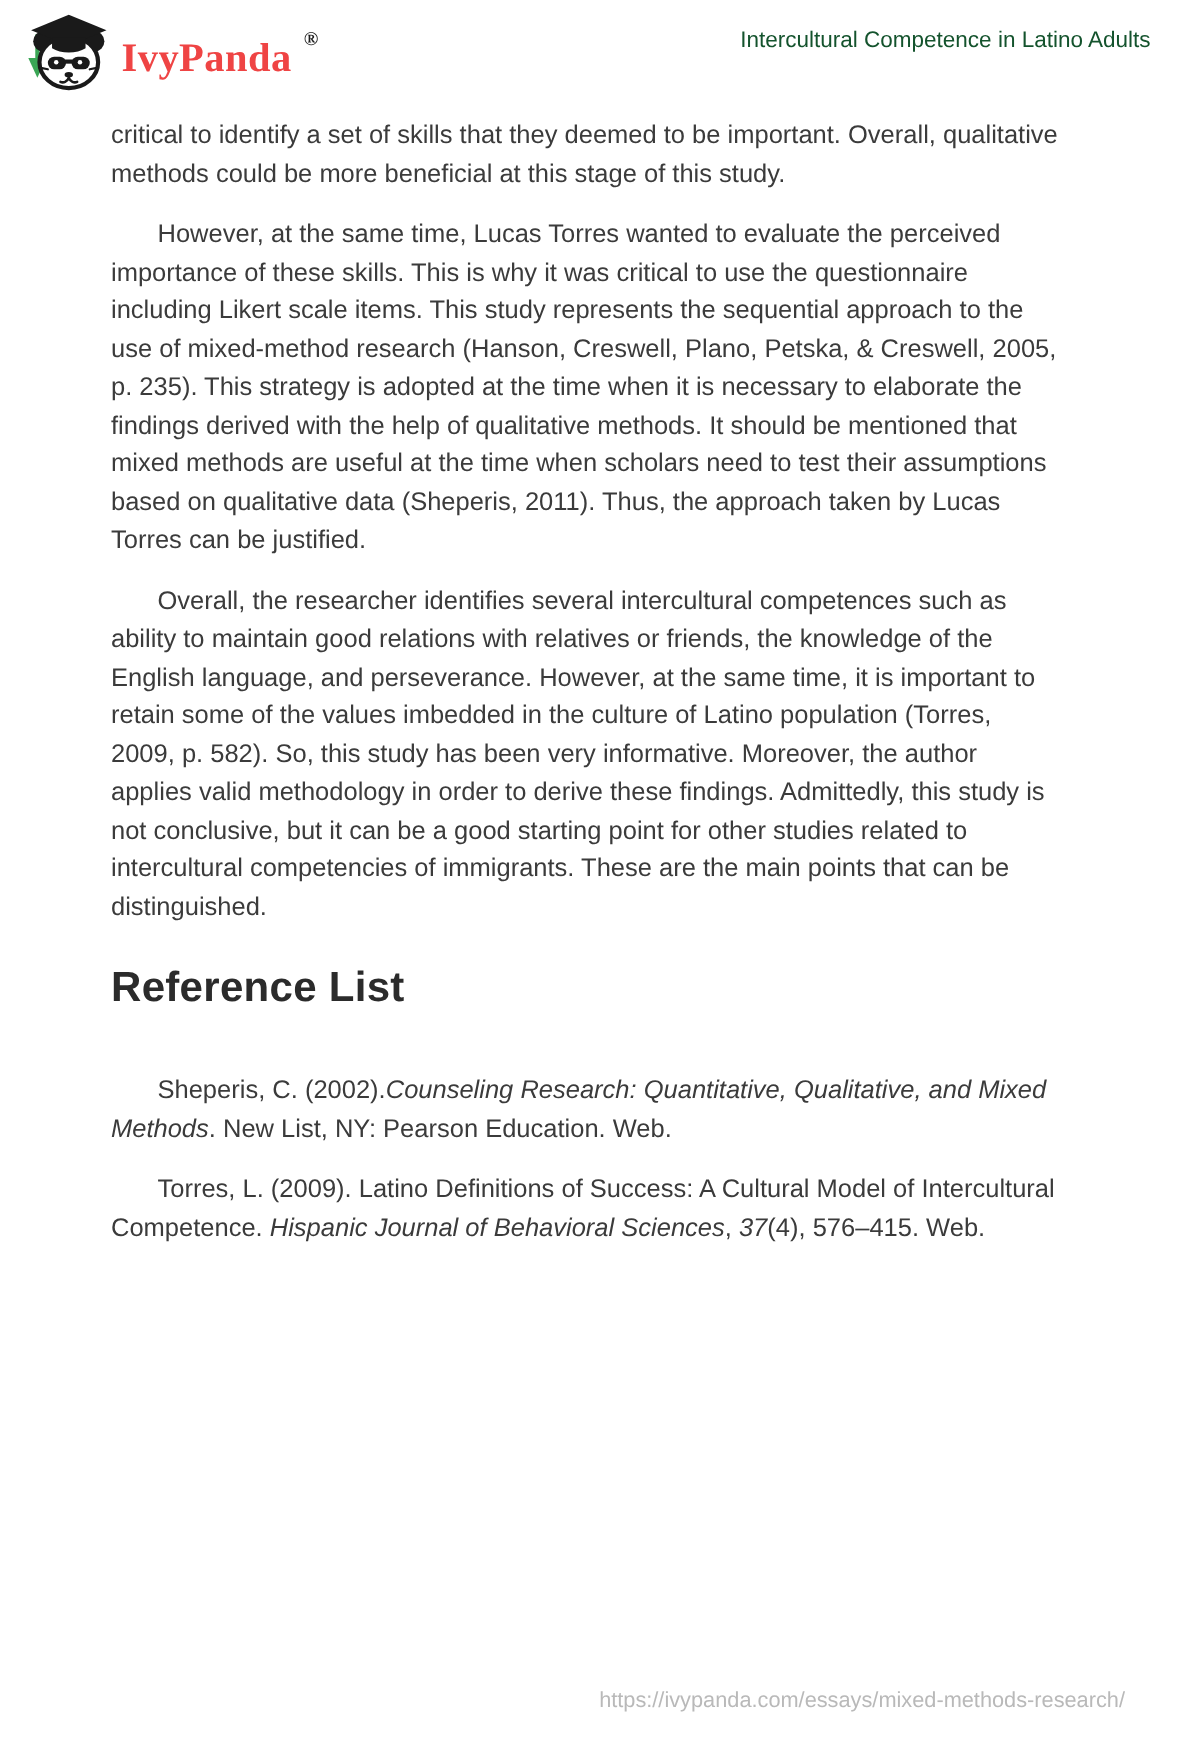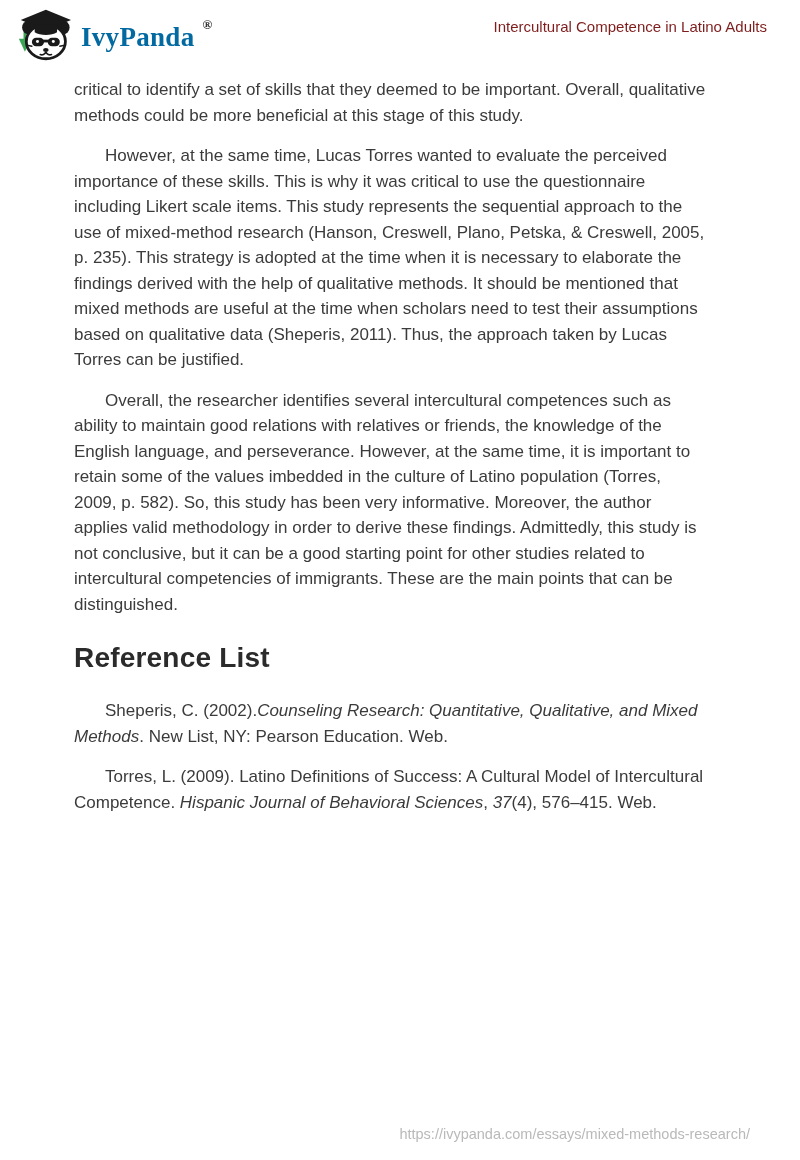--- a/index.html
+++ b/index.html
@@ -27,35 +27,35 @@
   .logo {
     display: flex;
     align-items: center;
     gap: 7px;
     cursor: pointer;
   }
   .logo-text {
     font-family: "Liberation Serif", serif;
     font-weight: 700;
     font-size: 27px;
-    color: #0369a1;
+    color: #ef4444;
     letter-spacing: 0.3px;
     line-height: 54px;
   }
   .reg-mark {
     font-family: "Liberation Serif", serif;
     font-weight: 700;
     font-size: 13px;
     color: #1c1c1c;
     position: relative;
     top: -12px;
     left: 1px;
   }
   .doc-title {
-    color: #7f1d1d;
+    color: #14532d;
     font-size: 15px;
     margin-top: 9px;
     line-height: 20px;
   }
 
   
   .essay {
     padding: 11px 78px 0 74px;
   }
   .body-par {
@@ -64,21 +64,21 @@
     color: #3b3b3b;
     margin: 0 16px 15px 0;
     text-indent: 31px;
     text-align: left;
   }
   .body-par.no-indent { text-indent: 0; }
   .ref-heading {
     font-size: 28px;
     font-weight: 700;
     color: #2b2b2b;
-    margin: 25px 0 24px 0;
+    margin: 25px 0 40px 0;
     letter-spacing: 0.2px;
   }
   .ref-entry em { font-style: italic; }
 
   
   .page-footer {
     position: absolute;
     right: 50px;
     bottom: 17px;
   }

